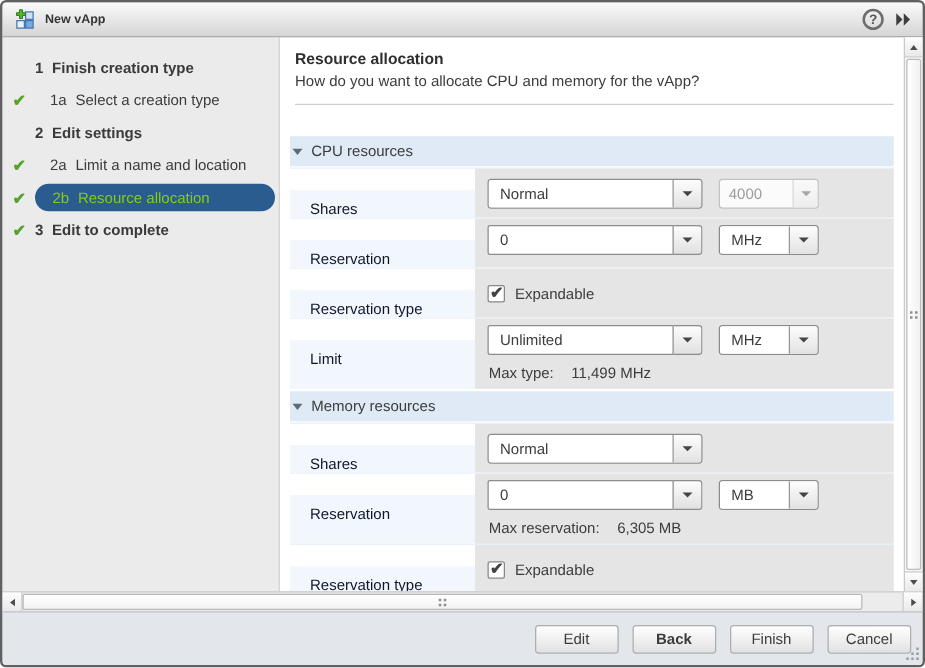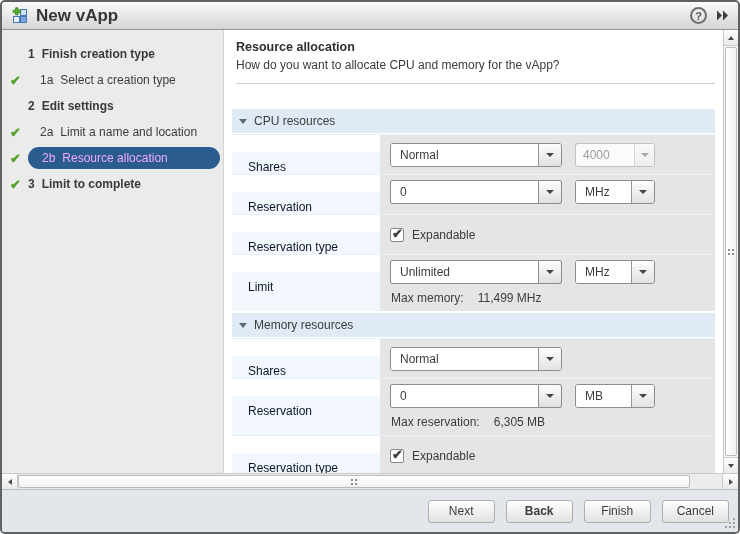--- a/index.html
+++ b/index.html
@@ -6,56 +6,56 @@
   html,body { background:#fff; }
   body { font-family:"Liberation Sans", sans-serif; font-size:12px; color:#3c3c3c; }
 
   .dialog { position:relative; width:740px; height:534px; border:2px solid #5f6163;
             border-radius:5px; overflow:hidden; background:#fff; }
 
   
   .titlebar { position:absolute; top:0; left:0; right:0; height:28px;
               background:linear-gradient(#fafafa,#d5d5d5); border-bottom:1px solid #949494;
               display:flex; align-items:center; padding:0 9px; }
-  .titlebar .title { font-weight:bold; font-size:17px; color:#363636; margin-left:7px; }
+  .titlebar .title { font-weight:bold; font-size:10px; color:#363636; margin-left:7px; }
   .titlebar-right { margin-left:auto; display:flex; align-items:center; gap:9px; }
   .help-btn { width:17px; height:17px; border:2px solid #6d6d6d; border-radius:50%;
               display:flex; align-items:center; justify-content:center;
               font-size:11px; font-weight:bold; color:#565656; background:transparent; }
   .collapse-btn { display:flex; align-items:center; }
 
   
   .main { position:absolute; top:28px; left:0; right:0; height:443px; display:flex; }
 
   
   .sidebar { width:222px; background:#ebebeb; border-right:1px solid #d4d4d4;
              padding-top:11px; flex-shrink:0; }
   .step { position:relative; display:flex; align-items:center; height:26px; padding-left:8px; }
   .step .check { width:18px; color:#58a32c; font-size:13px; font-weight:bold; flex-shrink:0; }
   .step .step-pill { flex:1; display:flex; align-items:center; height:22px; margin-right:3px;
                      border-radius:11px; padding-left:0; }
   .step .num { margin-right:7px; white-space:nowrap; }
   .step.main-step { font-weight:bold; color:#3a3a3a; }
   .step.sub-step .num { margin-left:12px; }
-  .step.selected .step-pill { background:#2a5c90; color:#f0abfc; padding-left:14px; }
+  .step.selected .step-pill { background:#2a5c90; color:#84cc16; padding-left:14px; }
   .step.selected .num { margin-left:0; }
 
   
   .content { position:relative; flex:1; background:#fff; }
   .content-inner { position:absolute; top:0; left:0; right:15px; bottom:0; overflow:hidden; }
 
   .page-head { padding:10px 14px 0 12px; }
   .page-title { font-weight:bold; font-size:12.5px; color:#2f2f2f; }
   .page-sub { margin-top:4px; color:#3c3c3c; }
   .divider { border-top:1px solid #cdcdcd; margin:11px 8px 0 12px; }
 
   .sections { margin:25px 8px 0 8px; }
   .section { margin-bottom:2px; }
   .section-header { height:24px; background:#dfeaf6; display:flex; align-items:center;
-                    padding-left:7px; margin-bottom:1px; }
+                    padding-left:2px; margin-bottom:1px; }
   .tri-down { width:0; height:0; border-left:4px solid transparent; border-right:4px solid transparent;
               border-top:5px solid #5e6a75; margin-right:7px; }
   .row { display:flex; border-top:1px solid #e9f0f7; }
   .row:first-of-type { border-top:none; }
   .lbl { width:148px; background:#f1f7fc; padding:8px 0 0 16px; flex-shrink:0; color:#0f172a;margin-top:17px; }
   .fld { flex:1; background:#e5e5e5; padding:3px 8px 3px 10px; }
   .fld.pad-v { padding-top:5px; padding-bottom:6px; }
 
   
   .ctl-line { display:flex; align-items:center; }
@@ -210,21 +210,21 @@
         <span class="step-pill">
           <span class="num">2b</span>
           <span class="label">Resource allocation</span>
         </span>
       </div>
 
       <div class="step main-step">
         <span class="check">✔</span>
         <span class="step-pill">
           <span class="num">3</span>
-          <span class="label">Limit to complete</span>
+          <span class="label">Edit to complete</span>
         </span>
       </div>
     </div>
 
     <div class="content">
       <div class="content-inner">
         <div class="page-head">
           <div class="page-title">Resource allocation</div>
           <div class="page-sub">How do you want to allocate CPU and memory for the vApp?</div>
         </div>
@@ -297,21 +297,21 @@
                       </span>
                   </span>
                   <span class="dd unit">
                     <span class="dd-text">MHz</span>
                     <span class="dd-arrow">
                         <span class="arr"></span>
                       </span>
                   </span>
                 </div>
                 <div class="max-line">
-                  <span class="max-label">Max memory:</span><span class="max-value">11,499 MHz</span>
+                  <span class="max-label">Max type:</span><span class="max-value">11,499 MHz</span>
                 </div>
               </div>
             </div>
           </div>
 
           <div class="section">
             <div class="section-header">
               <span class="tri-down"></span>
               <span>Memory resources</span>
             </div>
@@ -406,21 +406,21 @@
       </div>
     <div class="hs-thumb">
         <span class="dots"></span>
       </div>
     <div class="hs-btn right">
         <span class="tri-right-s"></span>
       </div>
   </div>
 
   <div class="footer">
-    <button class="btn">Next</button>
+    <button class="btn">Edit</button>
     <button class="btn default">Back</button>
     <button class="btn">Finish</button>
     <button class="btn">Cancel</button>
   </div>
 
   <div class="resize-grip">
       <span></span>
     </div>
 </div>
 

